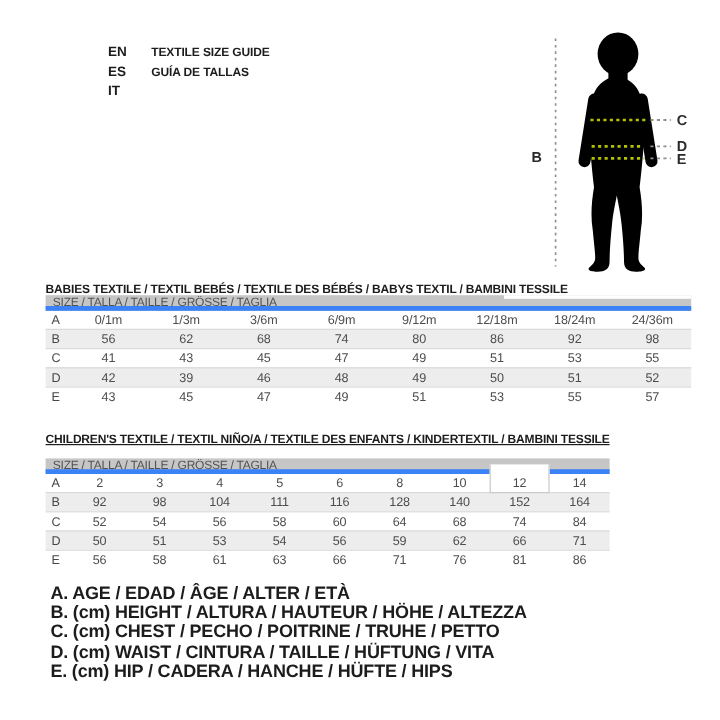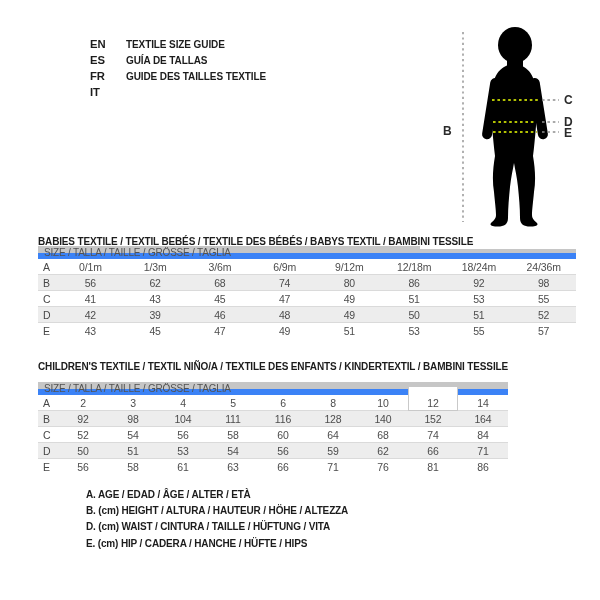--- a/index.html
+++ b/index.html
@@ -17,21 +17,21 @@
   .figure svg{display:block;}
   
   .section-title{
     position:absolute;left:38px;font-size:10px;font-weight:700;letter-spacing:-0.15px;
     color:#1c1c1c;white-space:nowrap;line-height:13px;
   }
   
   .size-table{position:absolute;left:38px;}
   .band{
     position:relative;height:13px;line-height:13px;background:#c6c6c6;
-    border-bottom:6px solid #3b82f6;font-size:10px;letter-spacing:-0.2px;color:#525252;
+    border-bottom:4px solid #3b82f6;font-size:10px;letter-spacing:-0.2px;color:#525252;
     padding-left:6px;box-sizing:border-box;z-index:1;
   }
   .rows{position:relative;}
   .trow{display:grid;height:15px;align-items:center;border-top:1px solid #dadada;}
   .trow:first-child{border-top:none;}
   .trow.stripe{background:#ededed;}
   .cell{
     position:relative;z-index:3;font-size:10.5px;letter-spacing:-0.1px;color:#4d4d4d;
     text-align:center;white-space:nowrap;line-height:14px;
   }
@@ -40,41 +40,37 @@
     position:absolute;background:#fff;z-index:2;
   }
   .hl-box{
     left:370px;top:5px;width:50px;height:24px;
     border:1px solid #c9c9c9;border-top:none;box-sizing:border-box;
   }
   .sliver{left:382px;top:0;width:156px;height:2.5px;}
   
   .legend{position:absolute;left:42px;top:487px;}
   .legend-item{
-    font-size:10px;font-weight:700;letter-spacing:-0.15px;color:#1c1c1c;
-    line-height:16.2px;white-space:nowrap;margin-left:44px;
+    font-size:15px;font-weight:700;letter-spacing:-0.15px;color:#1c1c1c;
+    line-height:16.2px;white-space:nowrap;
   }
 </style>
 </head>
 <body>
 
 <div id="stage">
 
   <div class="lang-guide">
       <div class="lang-row">
         <span class="lang-code">EN</span>
         <span class="lang-title">TEXTILE SIZE GUIDE</span>
       </div>
       <div class="lang-row">
         <span class="lang-code">ES</span>
         <span class="lang-title">GUÍA DE TALLAS</span>
-      </div>
-      <div class="lang-row">
-        <span class="lang-code">FR</span>
-        <span class="lang-title">GUIDE DES TAILLES TEXTILE</span>
       </div>
       <div class="lang-row">
         <span class="lang-code">IT</span>
       </div>
     </div>
 
   <div class="figure">
     <svg width="160" height="225" viewBox="0 0 160 225" xmlns="http://www.w3.org/2000/svg">
 
       <line x1="28" y1="22" x2="28" y2="212" stroke="#8f8f8f" stroke-width="1.4" stroke-dasharray="2.2 3.2"></line>
@@ -188,21 +184,21 @@
           <span class="cell">47</span>
           <span class="cell">49</span>
           <span class="cell">51</span>
           <span class="cell">53</span>
           <span class="cell">55</span>
           <span class="cell">57</span>
         </div>
       </div>
   </div>
 
-  <div class="section-title" style="top:360px;">CHILDREN'S TEXTILE / TEXTIL NIÑO/A / TEXTILE DES ENFANTS / KINDERTEXTIL / BAMBINI TESSILE</div>
+  <div class="section-title" style="top:360px;text-decoration:underline;">CHILDREN'S TEXTILE / TEXTIL NIÑO/A / TEXTILE DES ENFANTS / KINDERTEXTIL / BAMBINI TESSILE</div>
   <div class="size-table" style="top:382px;width:470px;">
     <div class="band">
       <span>SIZE / TALLA / TAILLE / GRÖSSE / TAGLIA</span>
     </div>
     <div class="artifact-box hl-box"></div>
     <div class="rows">
         <div class="trow" style="grid-template-columns: 20px repeat(9, 1fr);">
           <span class="cell label">A</span>
           <span class="cell">2</span>
           <span class="cell">3</span>
@@ -261,17 +257,18 @@
           <span class="cell">76</span>
           <span class="cell">81</span>
           <span class="cell">86</span>
         </div>
       </div>
   </div>
 
   <div class="legend">
       <div class="legend-item">A. AGE / EDAD / ÂGE / ALTER / ETÀ</div>
       <div class="legend-item">B. (cm) HEIGHT / ALTURA / HAUTEUR / HÖHE / ALTEZZA</div>
+      <div class="legend-item">C. (cm) CHEST / PECHO / POITRINE / TRUHE / PETTO</div>
       <div class="legend-item">D. (cm) WAIST / CINTURA / TAILLE / HÜFTUNG / VITA</div>
       <div class="legend-item">E. (cm) HIP / CADERA / HANCHE / HÜFTE / HIPS</div>
     </div>
 
 </div>
 
 </body></html>

